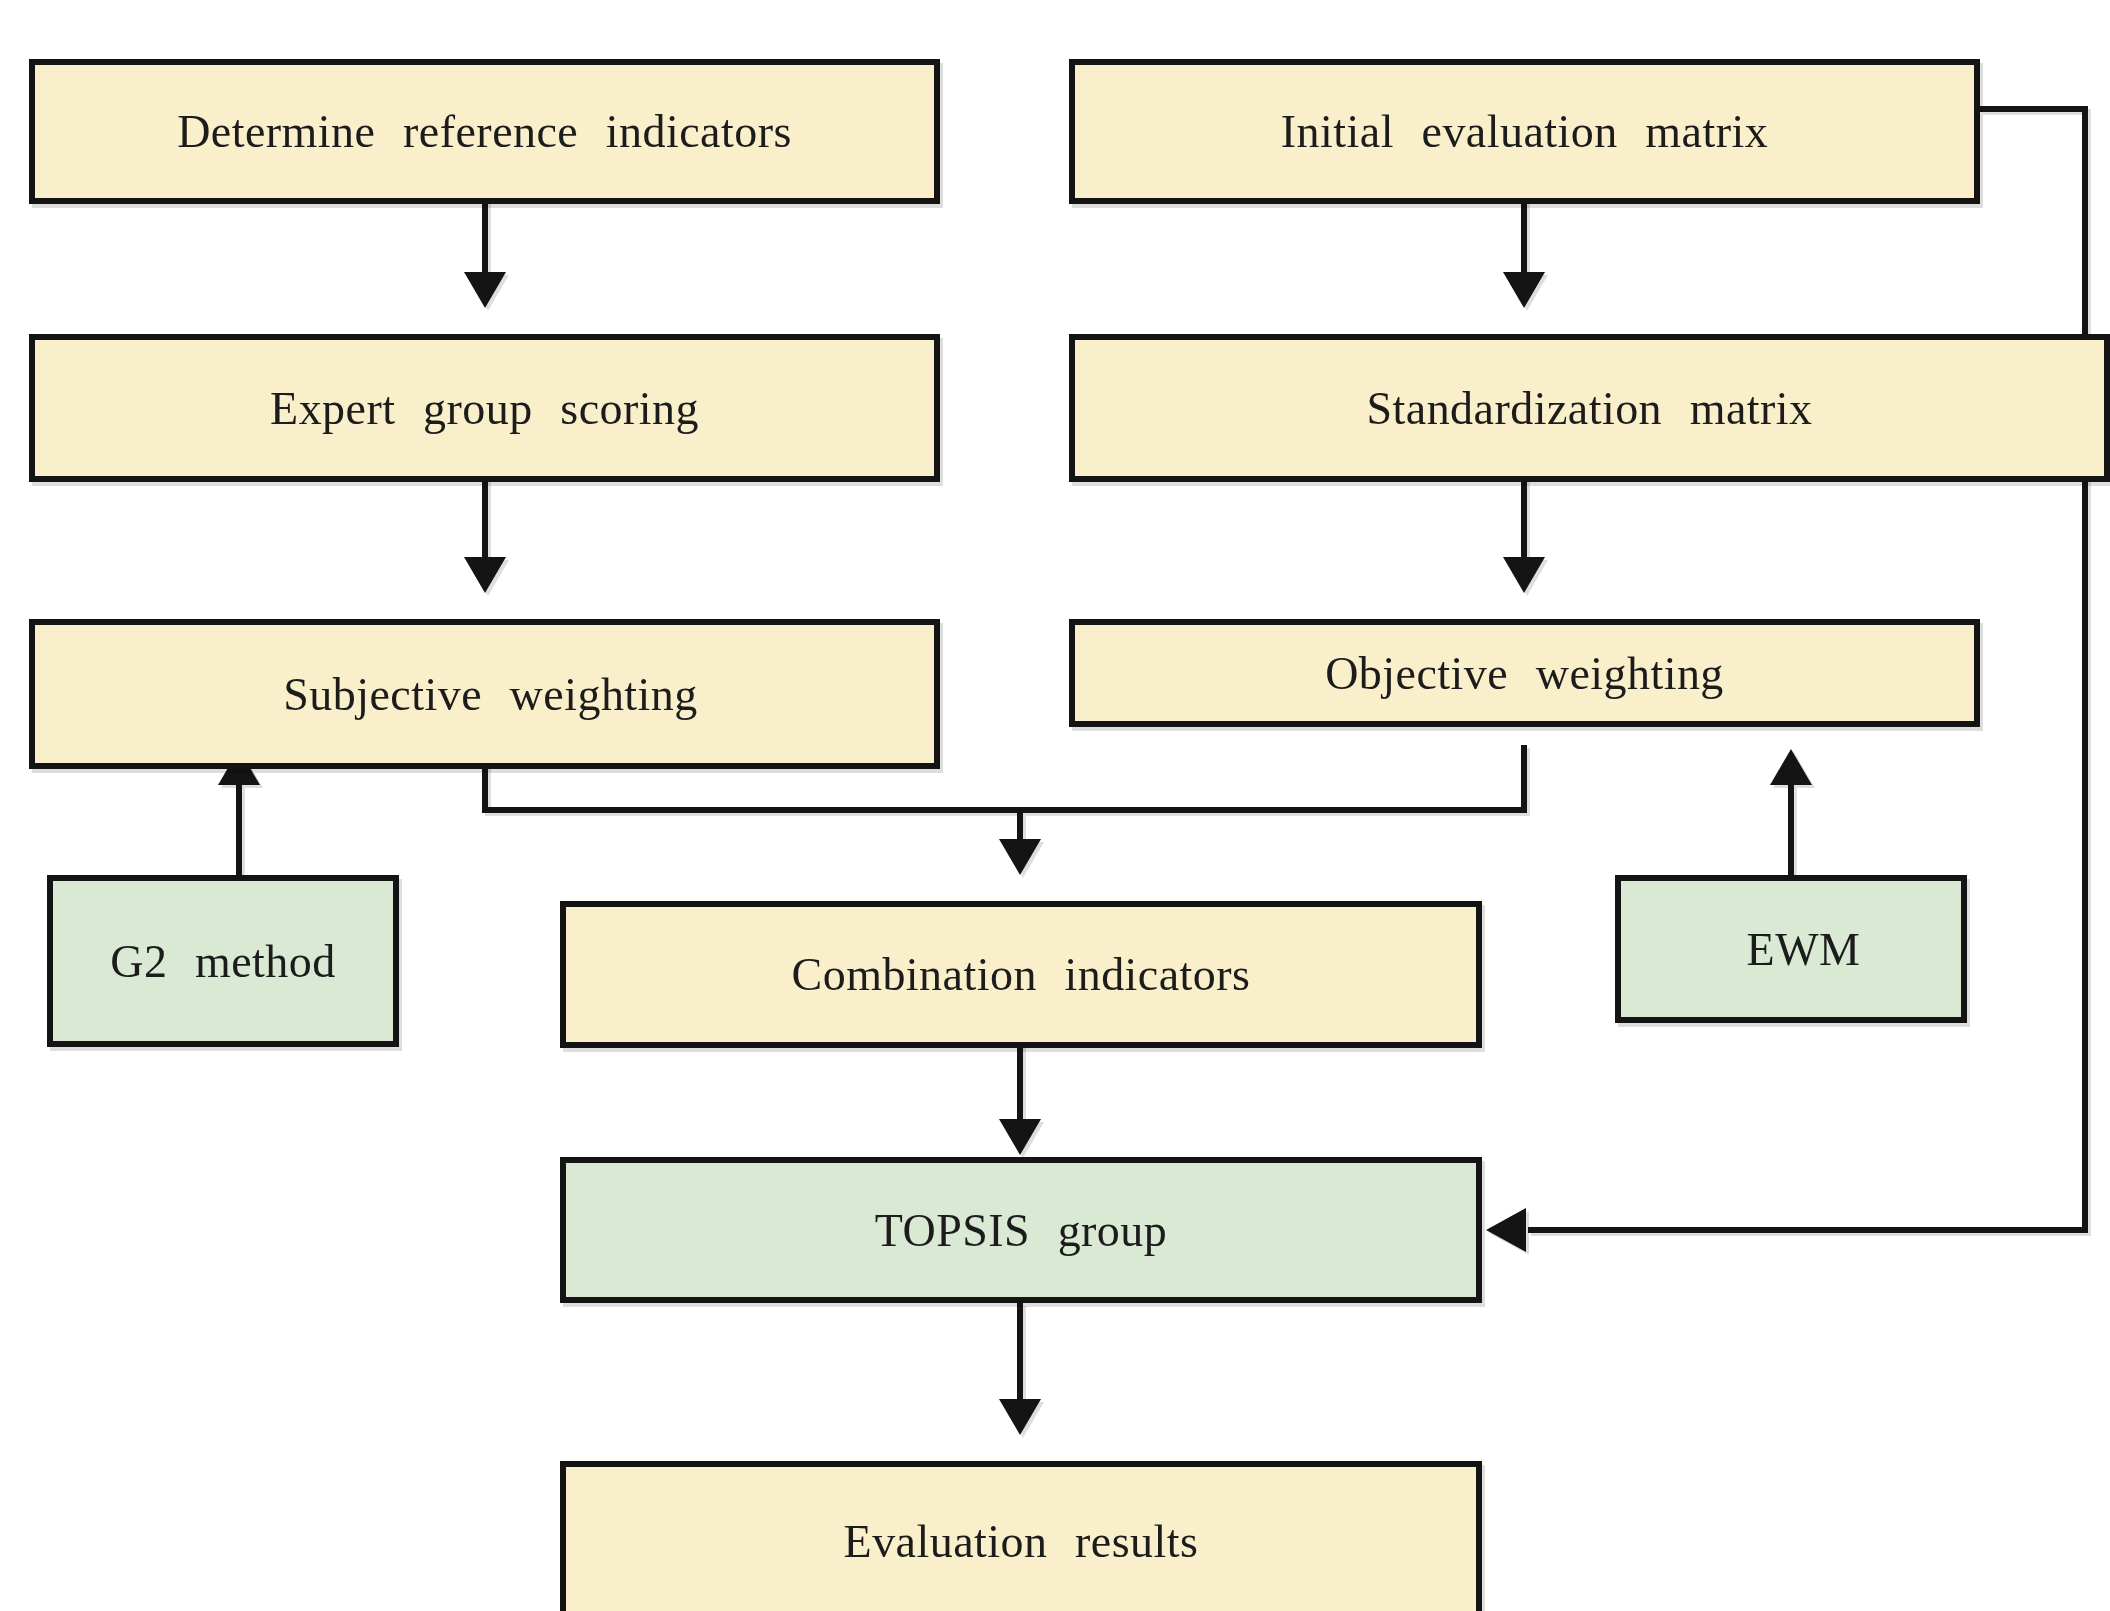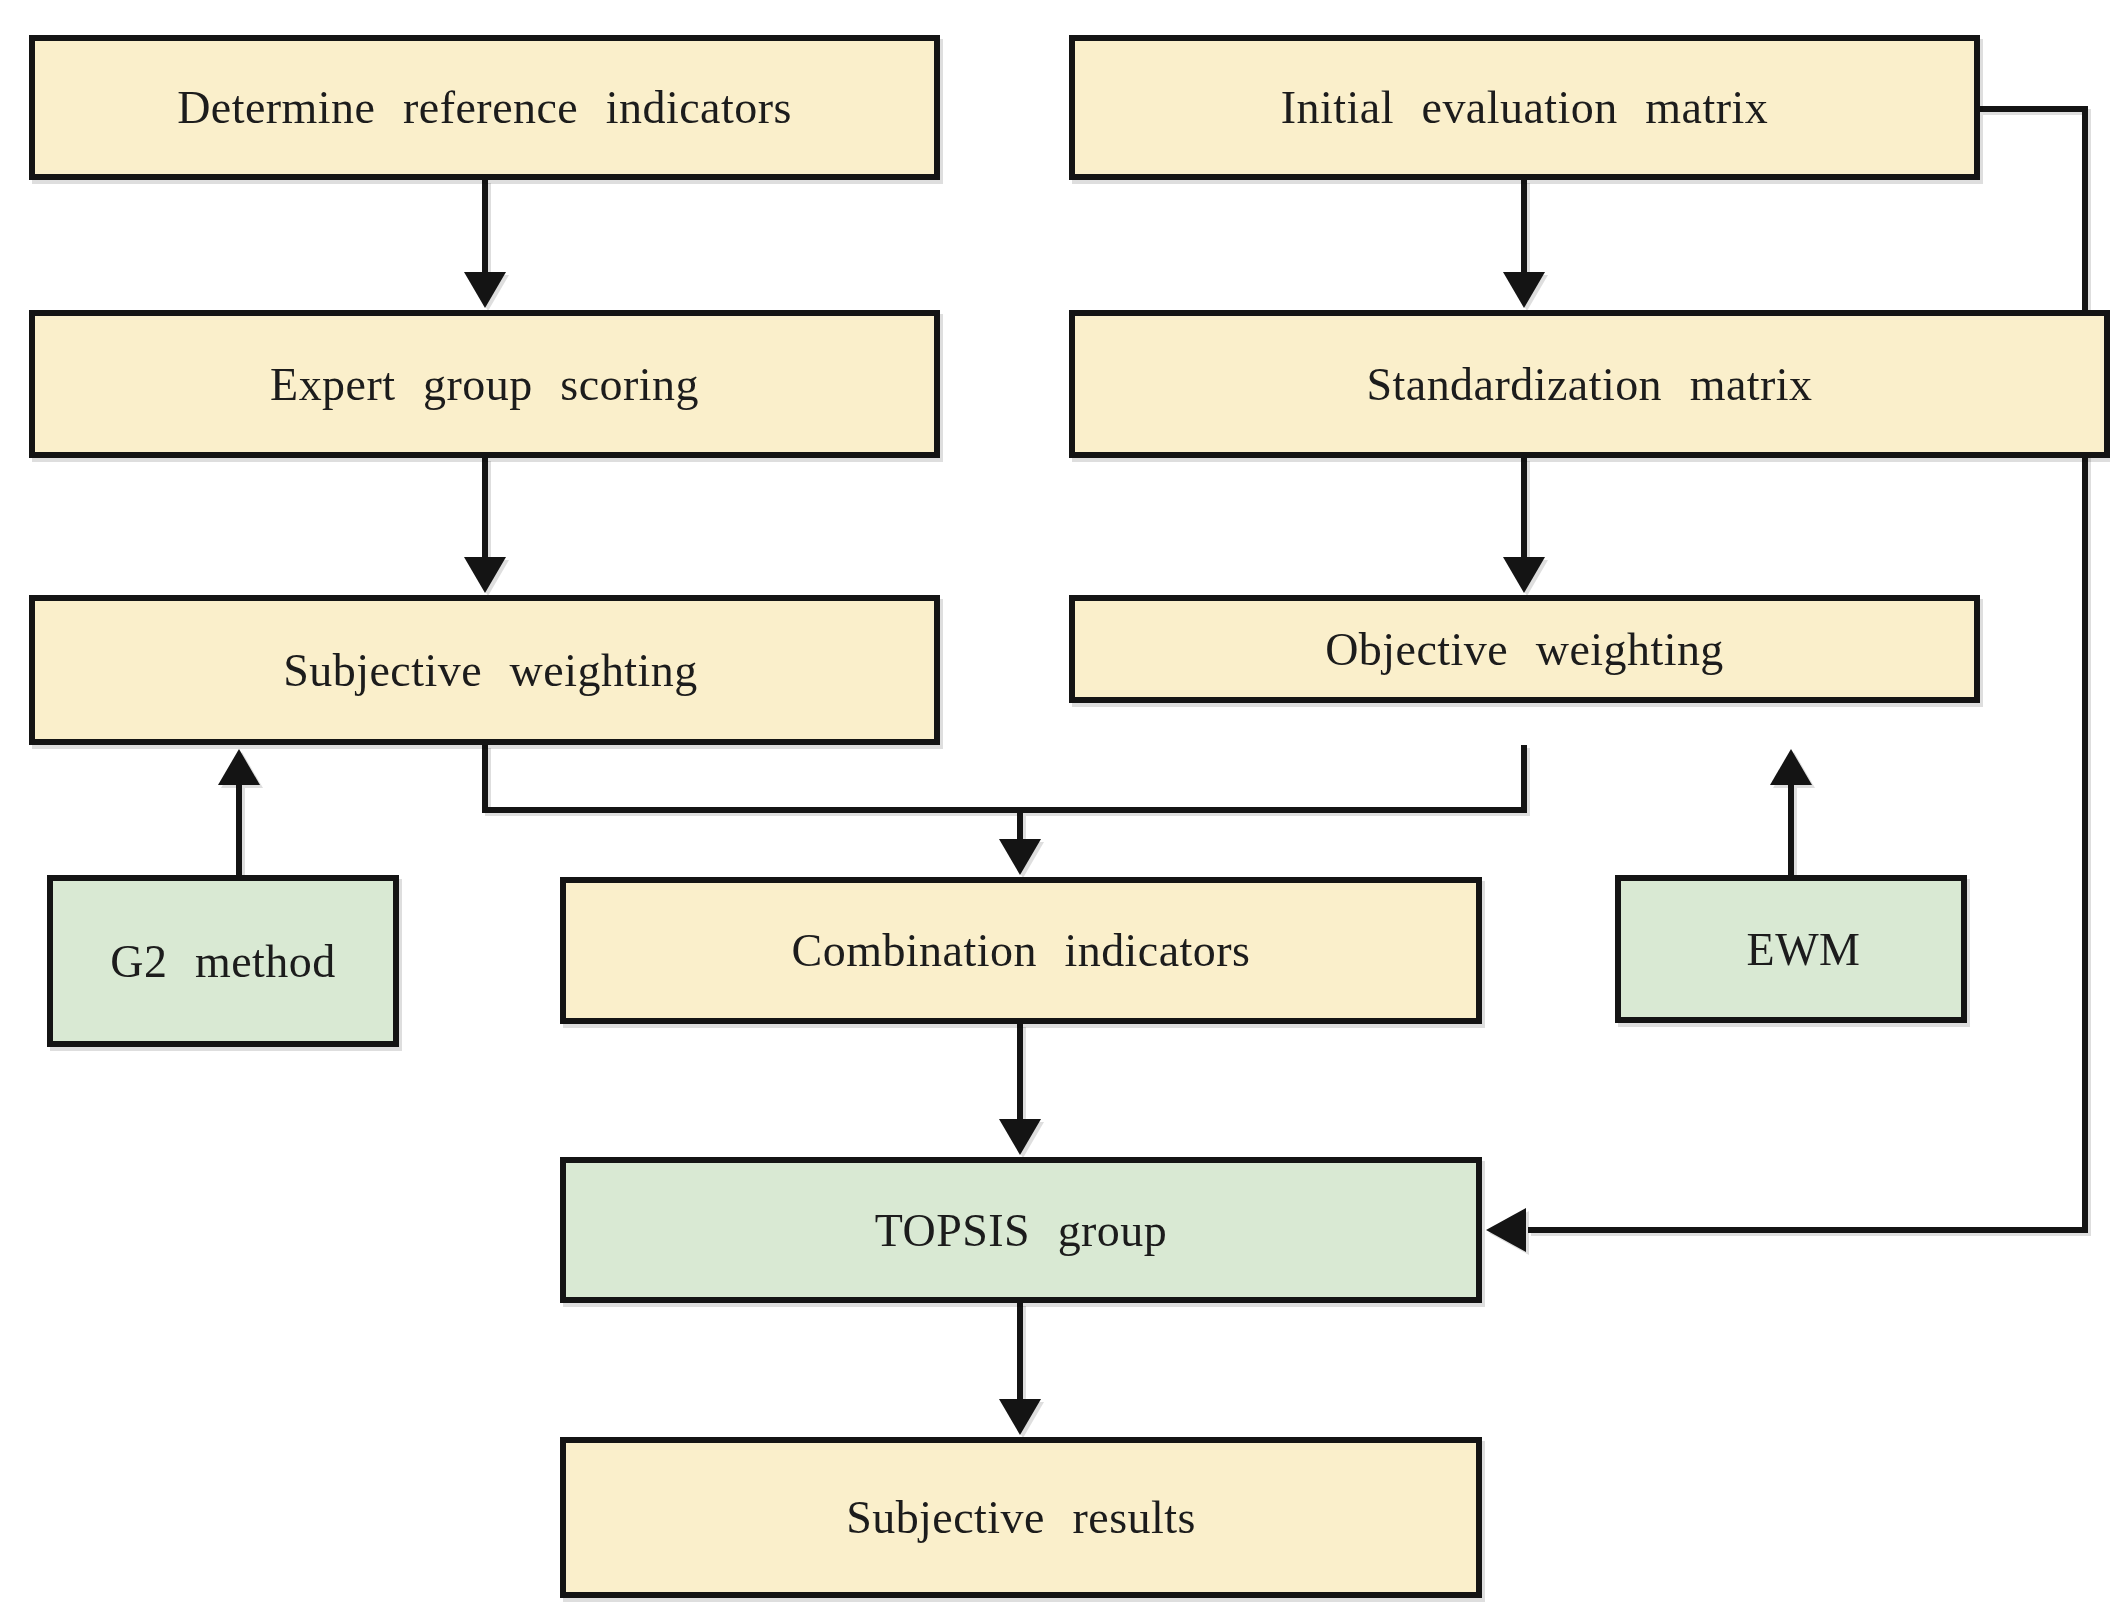--- a/index.html
+++ b/index.html
@@ -39,21 +39,21 @@
     display: flex;
     align-items: center;
     justify-content: center;
     text-align: center;
     font-size: 46px;
     color: var(--c-text, #1c1c1c);
     word-spacing: 0.34em;
     letter-spacing: 0.01em;
     box-shadow: 3px 4px 0 rgba(0,0,0,0.13);
   }
-  .node.yellow { background: var(--c-yellow, #faefcb); }
+  .node.yellow { background: var(--c-yellow, #faefcb); margin-top: 24px; }
   .node.green  { background: var(--c-green, #d9e9d3); }
 </style>
 </head>
 <body>
 
 <div class="stage">
 
   <svg class="connectors" viewBox="0 0 2110 1611" xmlns="http://www.w3.org/2000/svg">
 
     <path d="M485 180 V274"></path>
@@ -123,16 +123,16 @@
 
   <div class="node green" style="left:1615px; top:875px; width:352px; height:148px;padding-left:25px;">
     <span>EWM</span>
   </div>
 
   <div class="node green" style="left:560px; top:1157px; width:922px; height:146px;">
     <span>TOPSIS group</span>
   </div>
 
   <div class="node yellow" style="left:560px; top:1437px; width:922px; height:161px;">
-    <span>Subjective results</span>
+    <span>Evaluation results</span>
   </div>
 
 </div>
 
 </body></html>

